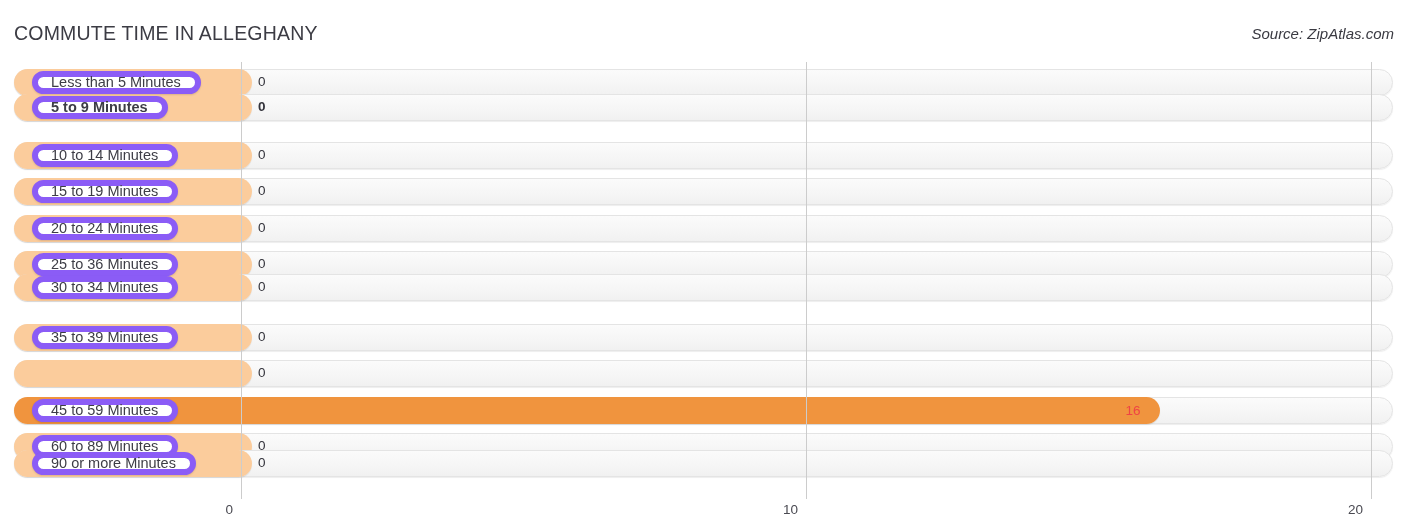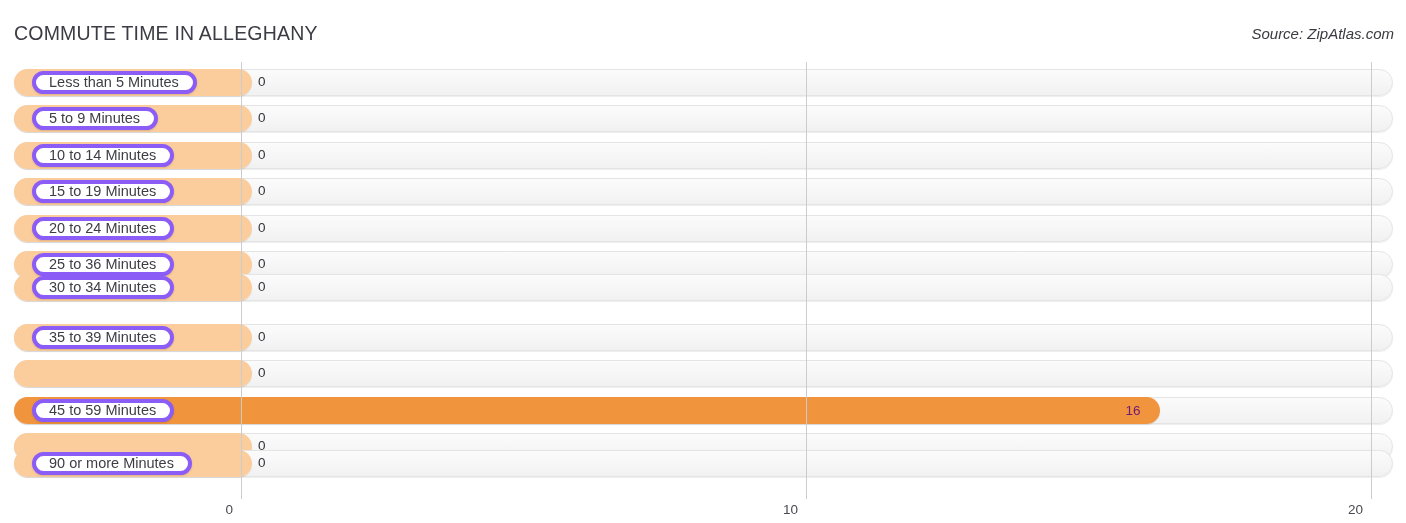--- a/index.html
+++ b/index.html
@@ -115,21 +115,21 @@
   }
 
   
   .label-pill {
     position: absolute;
     left: 32px;
     top: 4px;
     height: 23px;
     border-radius: 12px;
     background: #ffffff;
-    border: 4px solid #8b5cf6;
+    border: 6px solid #8b5cf6;
     box-shadow: 0 1px 2px rgba(0,0,0,0.13);
     display: flex;
     align-items: center;
     padding: 0 14px 0 13px;
     box-sizing: border-box;
     z-index: 4;
   }
   .label-pill span {
     font-size: 14.5px;
     color: #3d3d46;
@@ -144,21 +144,21 @@
     font-size: 13.5px;
     color: #33333b;
     line-height: 18px;
     z-index: 4;
     white-space: nowrap;
   }
   .value-in {
     position: absolute;
     top: 7px;
     font-size: 13.5px;
-    color: #701a75;
+    color: #ef4444;
     line-height: 18px;
     z-index: 6;
     white-space: nowrap;
   }
 
   
   #axis {
     position: absolute;
     left: 0;
     top: 487px;
@@ -187,21 +187,21 @@
   <div id="plot">
     <div id="rows">
         <div class="row" style="top: 5px;">
           <div class="track"></div>
           <div class="bar" style="width: 238px; background: linear-gradient(rgb(251, 204, 156) 0%, rgb(251, 204, 156) 100%);"></div>
           <div class="label-pill">
             <span>Less than 5 Minutes</span>
           </div>
           <div class="value-out" style="left: 258px;">0</div>
         </div>
-        <div class="row" style="top: 41px;">
+        <div class="row" style="top: 30px; font-weight: bold;">
           <div class="track"></div>
           <div class="bar" style="width: 238px; background: linear-gradient(rgb(251, 204, 156) 0%, rgb(251, 204, 156) 100%);"></div>
           <div class="label-pill">
             <span>5 to 9 Minutes</span>
           </div>
           <div class="value-out" style="left: 258px;">0</div>
         </div>
         <div class="row" style="top: 77.8px;">
           <div class="track"></div>
           <div class="bar" style="width: 238px; background: linear-gradient(rgb(251, 204, 156) 0%, rgb(251, 204, 156) 100%);"></div>
@@ -259,20 +259,23 @@
           <div class="track"></div>
           <div class="bar" style="width: 1145.6px; background: linear-gradient(rgb(240, 148, 62) 0%, rgb(240, 148, 62) 100%);"></div>
           <div class="label-pill">
             <span>45 to 59 Minutes</span>
           </div>
           <div class="value-in" style="left: 1125.6px;">16</div>
         </div>
         <div class="row" style="top: 369px;">
           <div class="track"></div>
           <div class="bar" style="width: 238px; background: linear-gradient(rgb(251, 204, 156) 0%, rgb(251, 204, 156) 100%);"></div>
+          <div class="label-pill">
+            <span>60 to 89 Minutes</span>
+          </div>
           <div class="value-out" style="left: 258px;">0</div>
         </div>
         <div class="row" style="top: 386px;">
           <div class="track"></div>
           <div class="bar" style="width: 238px; background: linear-gradient(rgb(251, 204, 156) 0%, rgb(251, 204, 156) 100%);"></div>
           <div class="label-pill">
             <span>90 or more Minutes</span>
           </div>
           <div class="value-out" style="left: 258px;">0</div>
         </div>

